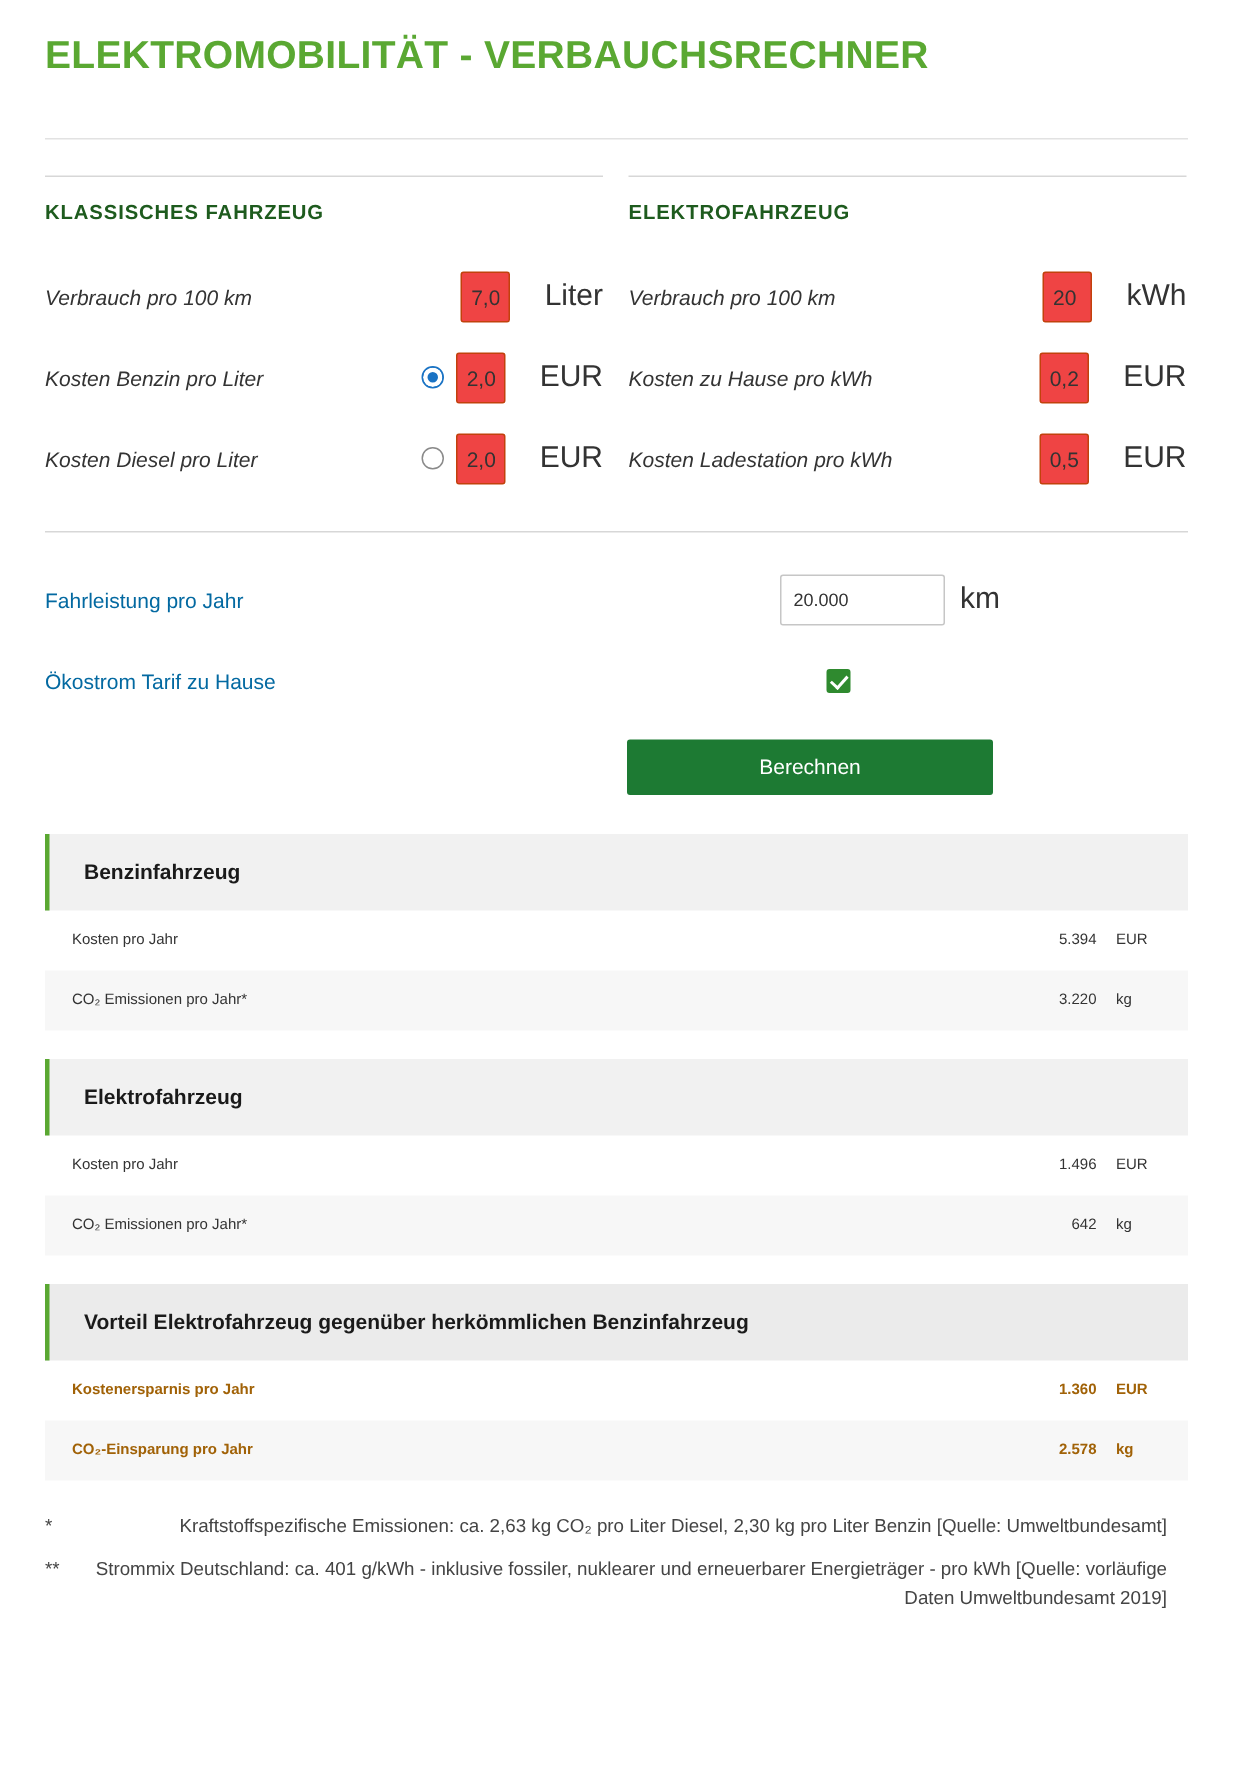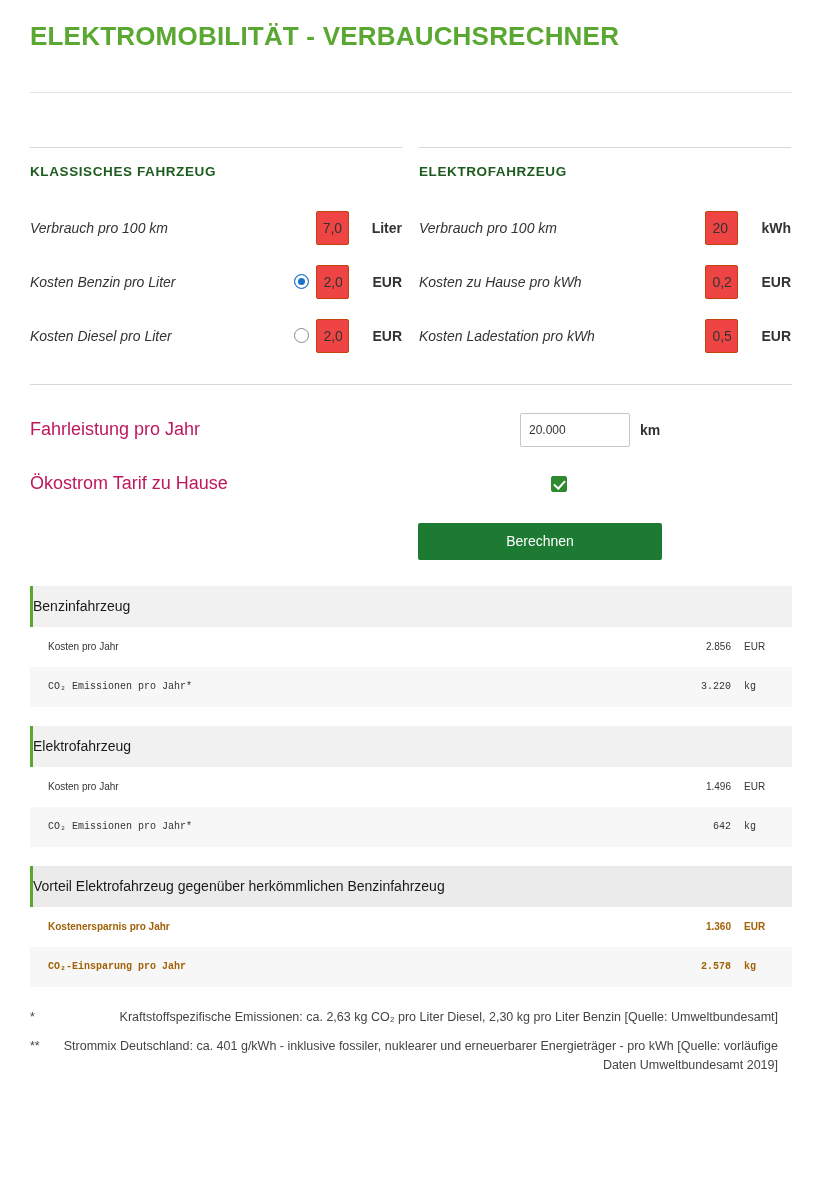--- a/index.html
+++ b/index.html
@@ -35,21 +35,20 @@
     margin-top: 41px;
   }
   
   .columns {
     display: flex;
     gap: 17px;
     margin-top: 24px;
   }
   .col {
     width: 372px;
-    margin-top: 30px;
   }
   .col-rule {
     border-top: 1px solid #d7d7d7;
     margin-bottom: 16px;
   }
   .col-title {
     font-size: 13.5px;
     font-weight: bold;
     color: #1e5b1e;
     letter-spacing: 0.6px;
@@ -100,44 +99,43 @@
     border: 1px solid #c2410c;
     border-radius: 2px;
     padding: 0 6px;
     font-family: "Liberation Sans", sans-serif;
     font-size: 14px;
     color: #333;
     background: #ef4444;
     outline: none;
   }
   .unit {
-    font-size: 14px;
+    font-size: 20px;
     color: #333;
     margin-left: 10px;
     white-space: nowrap;
     flex: 0 0 auto;
-    font-weight: bold;
   }
   .col.left .field { margin-left: 0; }
   
   .mid-rule {
     border-top: 1px solid #d7d7d7;
     margin-top: 21px;
   }
   .bottom {
     margin-top: 18px;
   }
   .brow {
     display: flex;
     align-items: center;
     height: 54px;
   }
   .brow .blabel {
-    font-size: 18px;
-    color: #be185d;
+    font-size: 14px;
+    color: #0369a1;
     width: 490px;
     flex: 0 0 490px;
   }
   input.wide {
     width: 110px;
     height: 34px;
     border: 1px solid #c6c6c6;
     border-radius: 2px;
     padding: 0 8px;
     font-family: "Liberation Sans", sans-serif;
@@ -184,38 +182,38 @@
     cursor: pointer;
   }
   
   .results {
     margin-top: 26px;
   }
   .res-block { margin-bottom: 19px; }
   .res-head {
     background: #f1f1f1;
     border-left: 3px solid #5aa832;
-    height: 41px;
-    display: flex;
-    align-items: center;
-    padding-left: 0;
-    font-size: 14px;
-    font-weight: normal;
+    height: 51px;
+    display: flex;
+    align-items: center;
+    padding-left: 23px;
+    font-size: 14px;
+    font-weight: bold;
     color: #1a1a1a;
   }
   .res-row {
     display: flex;
     align-items: center;
     height: 40px;
     padding-left: 15px;
     font-size: 10px;
     color: #333;
     border-left: 3px solid transparent;
   }
-  .res-row.alt { background: #f7f7f7; font-family: Liberation Mono, monospace; }
+  .res-row.alt { background: #f7f7f7; }
   .res-row.bold { font-weight: bold; color: #a16207; justify-content: space-between; }
   .res-name { flex: 1 1 auto; }
   .res-val {
     width: 100px;
     flex: 0 0 100px;
     text-align: right;
     padding-right: 13px;
   }
   .res-unit {
     width: 48px;
@@ -337,21 +335,21 @@
       <button class="calc-btn">Berechnen</button>
     </div>
   </div>
 
   <div class="results">
 
     <div class="res-block">
       <div class="res-head">Benzinfahrzeug</div>
       <div class="res-row">
         <div class="res-name">Kosten pro Jahr</div>
-        <div class="res-val">2.856</div>
+        <div class="res-val">5.394</div>
         <div class="res-unit">EUR</div>
       </div>
       <div class="res-row alt">
         <div class="res-name">CO₂ Emissionen pro Jahr*</div>
         <div class="res-val">3.220</div>
         <div class="res-unit">kg</div>
       </div>
     </div>
 
     <div class="res-block">

